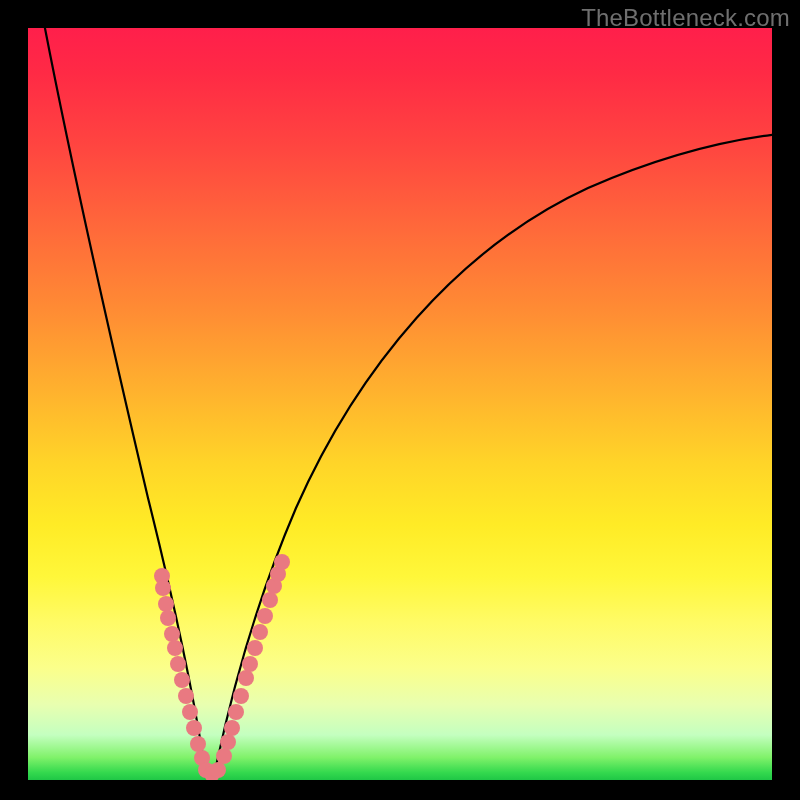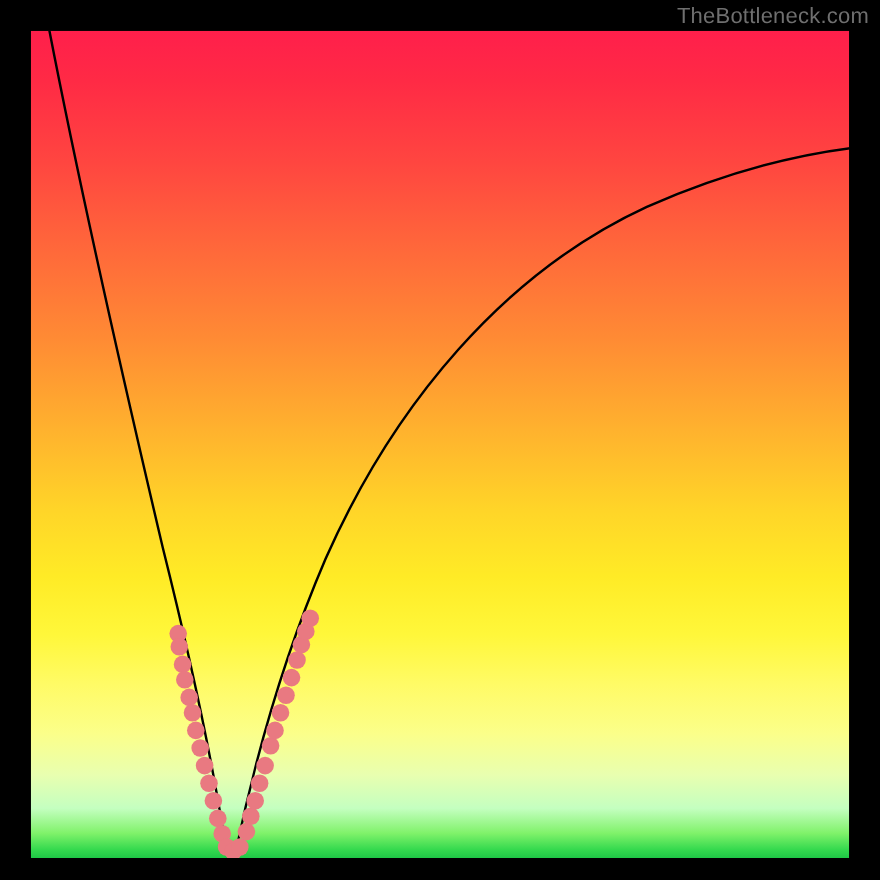--- a/index.html
+++ b/index.html
@@ -40,21 +40,21 @@
       #80f26a 97%,
       #34d94e 99%,
       #1fc746 100%
     );
   }
   .watermark {
     position: absolute;
     top: 4px;
     right: 10px;
     color: #6f6f6f;
-    font-size: 20px;
+    font-size: 24px;
     font-weight: 500;
     letter-spacing: 0.2px;
     user-select: none;
   }
   svg.curves {
     position: absolute;
     inset: 0;
   }
   .curve-line {
     fill: none;

